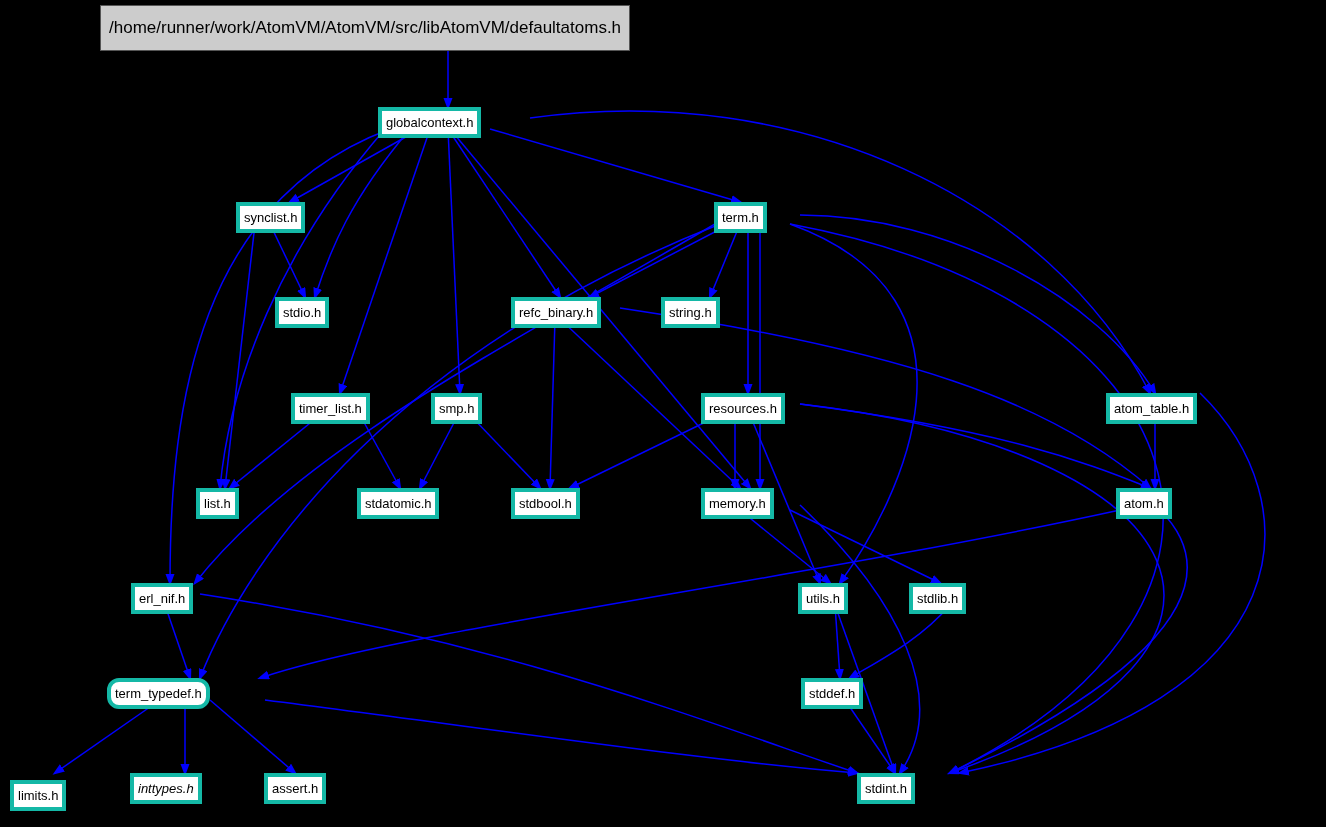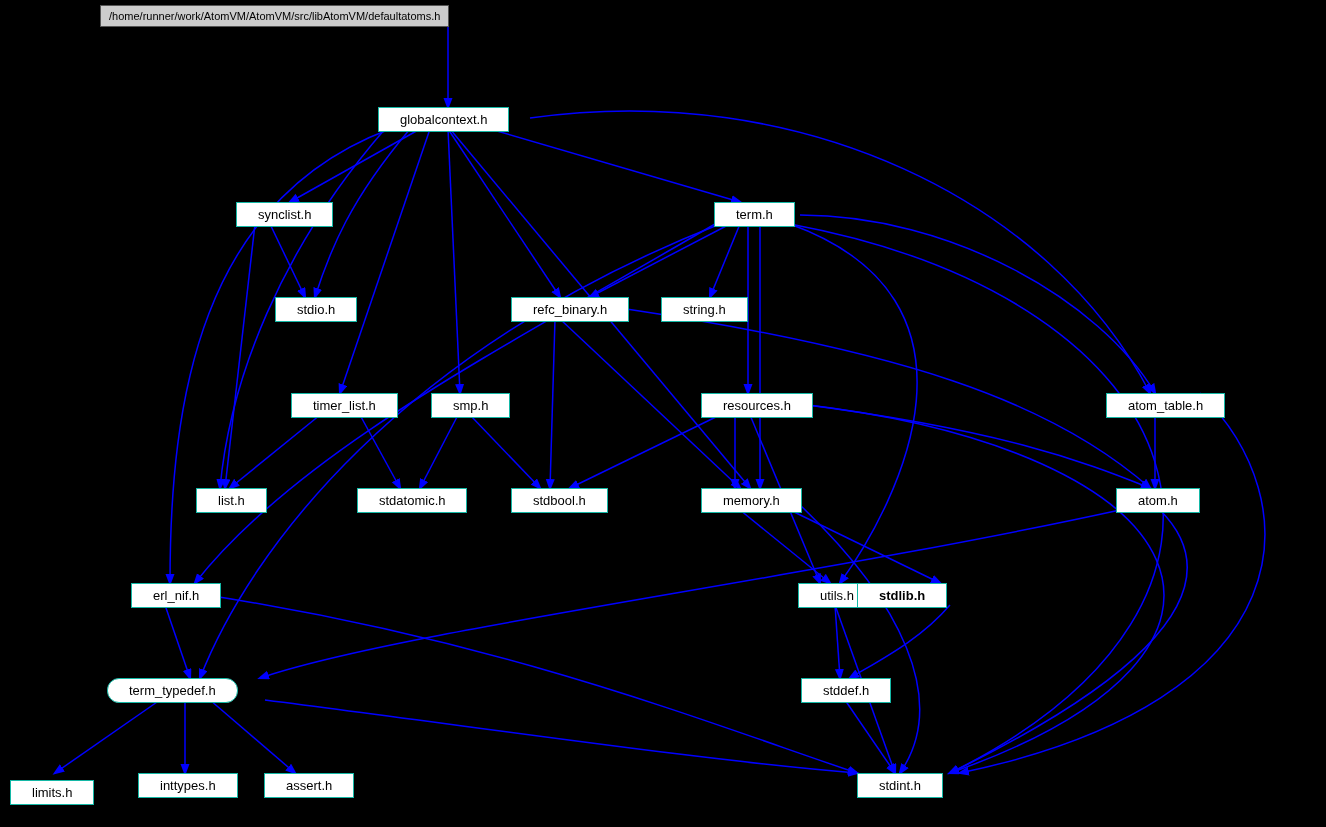--- a/index.html
+++ b/index.html
@@ -7,34 +7,34 @@
       background: #000;
       width: 1326px;
       height: 827px;
       overflow: hidden;
       position: relative;
       font-family: Arial, sans-serif;
     }
     .node {
       position: absolute;
       background: #fff;
-      border: 1px solid #14b8a6;
+      border: 4px solid #14b8a6;
       color: #000;
       font-size: 13px;
-      padding: 4px 21px;
+      padding: 4px 4px;
       white-space: nowrap;
       z-index: 10;
     }
     .root-node {
       position: absolute;
       background: #ccc;
       border: 1px solid #555;
       color: #000;
-      font-size: 11px;
-      padding: 4px 8px;
+      font-size: 17px;
+      padding: 12px 8px;
       white-space: nowrap;
       z-index: 10;
     }
     svg.arrows {
       position: absolute;
       top: 0;
       left: 0;
       width: 1326px;
       height: 827px;
       z-index: 5;
@@ -62,25 +62,25 @@
 <div class="node" style="left:431px;top:393px;">smp.h</div>
 <div class="node" style="left:701px;top:393px;">resources.h</div>
 <div class="node" style="left:1106px;top:393px;">atom_table.h</div>
 <div class="node" style="left:196px;top:488px;">list.h</div>
 <div class="node" style="left:357px;top:488px;">stdatomic.h</div>
 <div class="node" style="left:511px;top:488px;">stdbool.h</div>
 <div class="node" style="left:701px;top:488px;">memory.h</div>
 <div class="node" style="left:1116px;top:488px;">atom.h</div>
 <div class="node" style="left:131px;top:583px;">erl_nif.h</div>
 <div class="node" style="left:798px;top:583px;">utils.h</div>
-<div class="node" style="left:857px;top:583px;font-weight:bold;">stdlib.h</div>
+<div class="node" style="left:909px;top:583px;">stdlib.h</div>
 <div class="node" style="left:107px;top:678px;border-radius:12px;">term_typedef.h</div>
 <div class="node" style="left:801px;top:678px;">stddef.h</div>
 <div class="node" style="left:10px;top:780px;">limits.h</div>
-<div class="node" style="left:138px;top:773px;">inttypes.h</div>
+<div class="node" style="left:130px;top:773px;font-style:italic;">inttypes.h</div>
 <div class="node" style="left:264px;top:773px;">assert.h</div>
 <div class="node" style="left:857px;top:773px;text-align:right;">stdint.h</div>
 
 <svg class="arrows">
   <defs>
     <marker id="arrow" markerWidth="8" markerHeight="8" refX="6" refY="3" orient="auto">
       <polygon points="0 0, 8 3, 0 6" fill="blue"></polygon>
     </marker>
   </defs>
 

